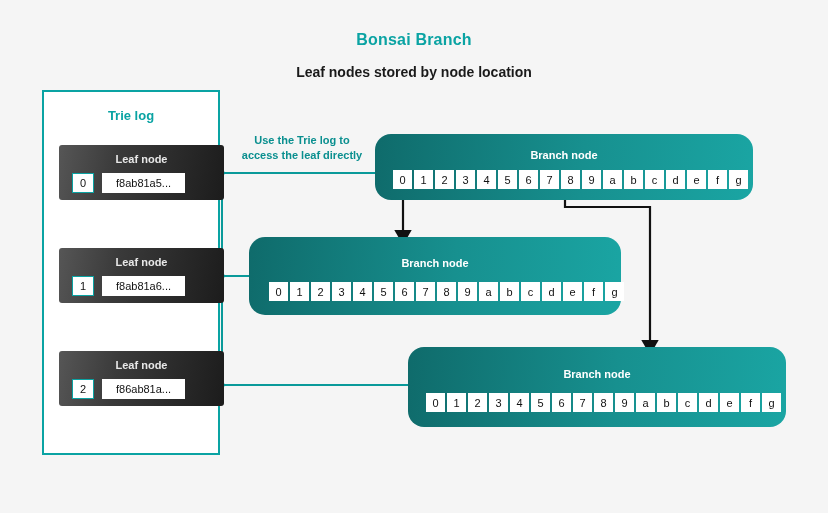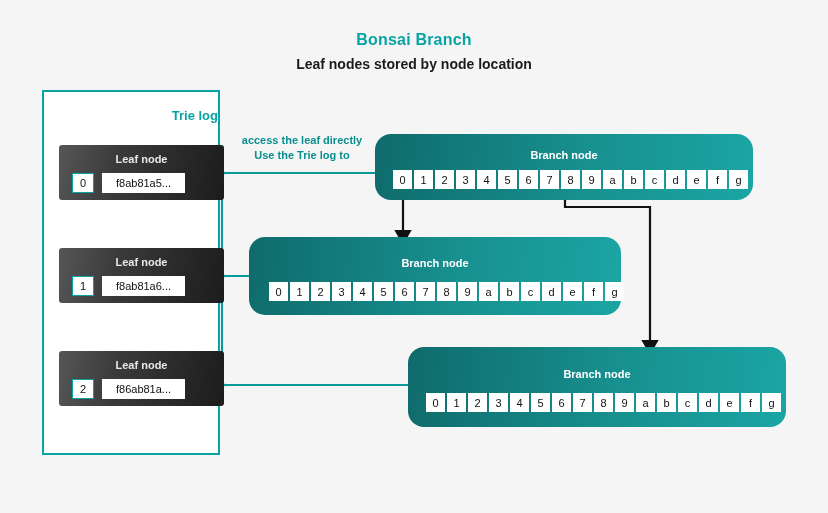--- a/index.html
+++ b/index.html
@@ -32,40 +32,40 @@
     font-weight: bold;
     color: #0aa3a3;
     line-height: 20px;
     letter-spacing: 0.2px;
   }
   .title-sub {
     font-size: 14px;
     font-weight: bold;
     color: #1a1a1a;
     line-height: 19px;
-    margin-top: 5px;
+    margin-top: 13px;
   }
 
   
   .trielog-panel {
     position: absolute;
     left: 42px;
     top: 90px;
     width: 178px;
     height: 365px;
     background: #ffffff;
     border: 2px solid #0aa3a3;
     box-sizing: border-box;
   }
   .trielog-title {
     position: absolute;
     left: 0;
     top: 16px;
     width: 100%;
-    text-align: right;
+    text-align: center;
     font-size: 13px;
     font-weight: bold;
     color: #0aa3a3;
   }
 
   
   .leaf-node {
     position: absolute;
     left: 59px;
     width: 165px;
@@ -238,22 +238,22 @@
 
   <div class="leaf-node n2">
     <div class="leaf-title">Leaf node</div>
     <div class="leaf-row">
       <div class="leaf-index">2</div>
       <div class="leaf-hash">f86ab81a...</div>
     </div>
   </div>
 
   <div class="annotation">
+    <div>Use the Trie log to</div>
     <div>access the leaf directly</div>
-    <div>Use the Trie log to</div>
   </div>
 
   <div class="branch-node b0">
     <div class="branch-title">Branch node</div>
     <div class="cell-row">
         <div class="cell">0</div>
         <div class="cell">1</div>
         <div class="cell">2</div>
         <div class="cell">3</div>
         <div class="cell">4</div>

